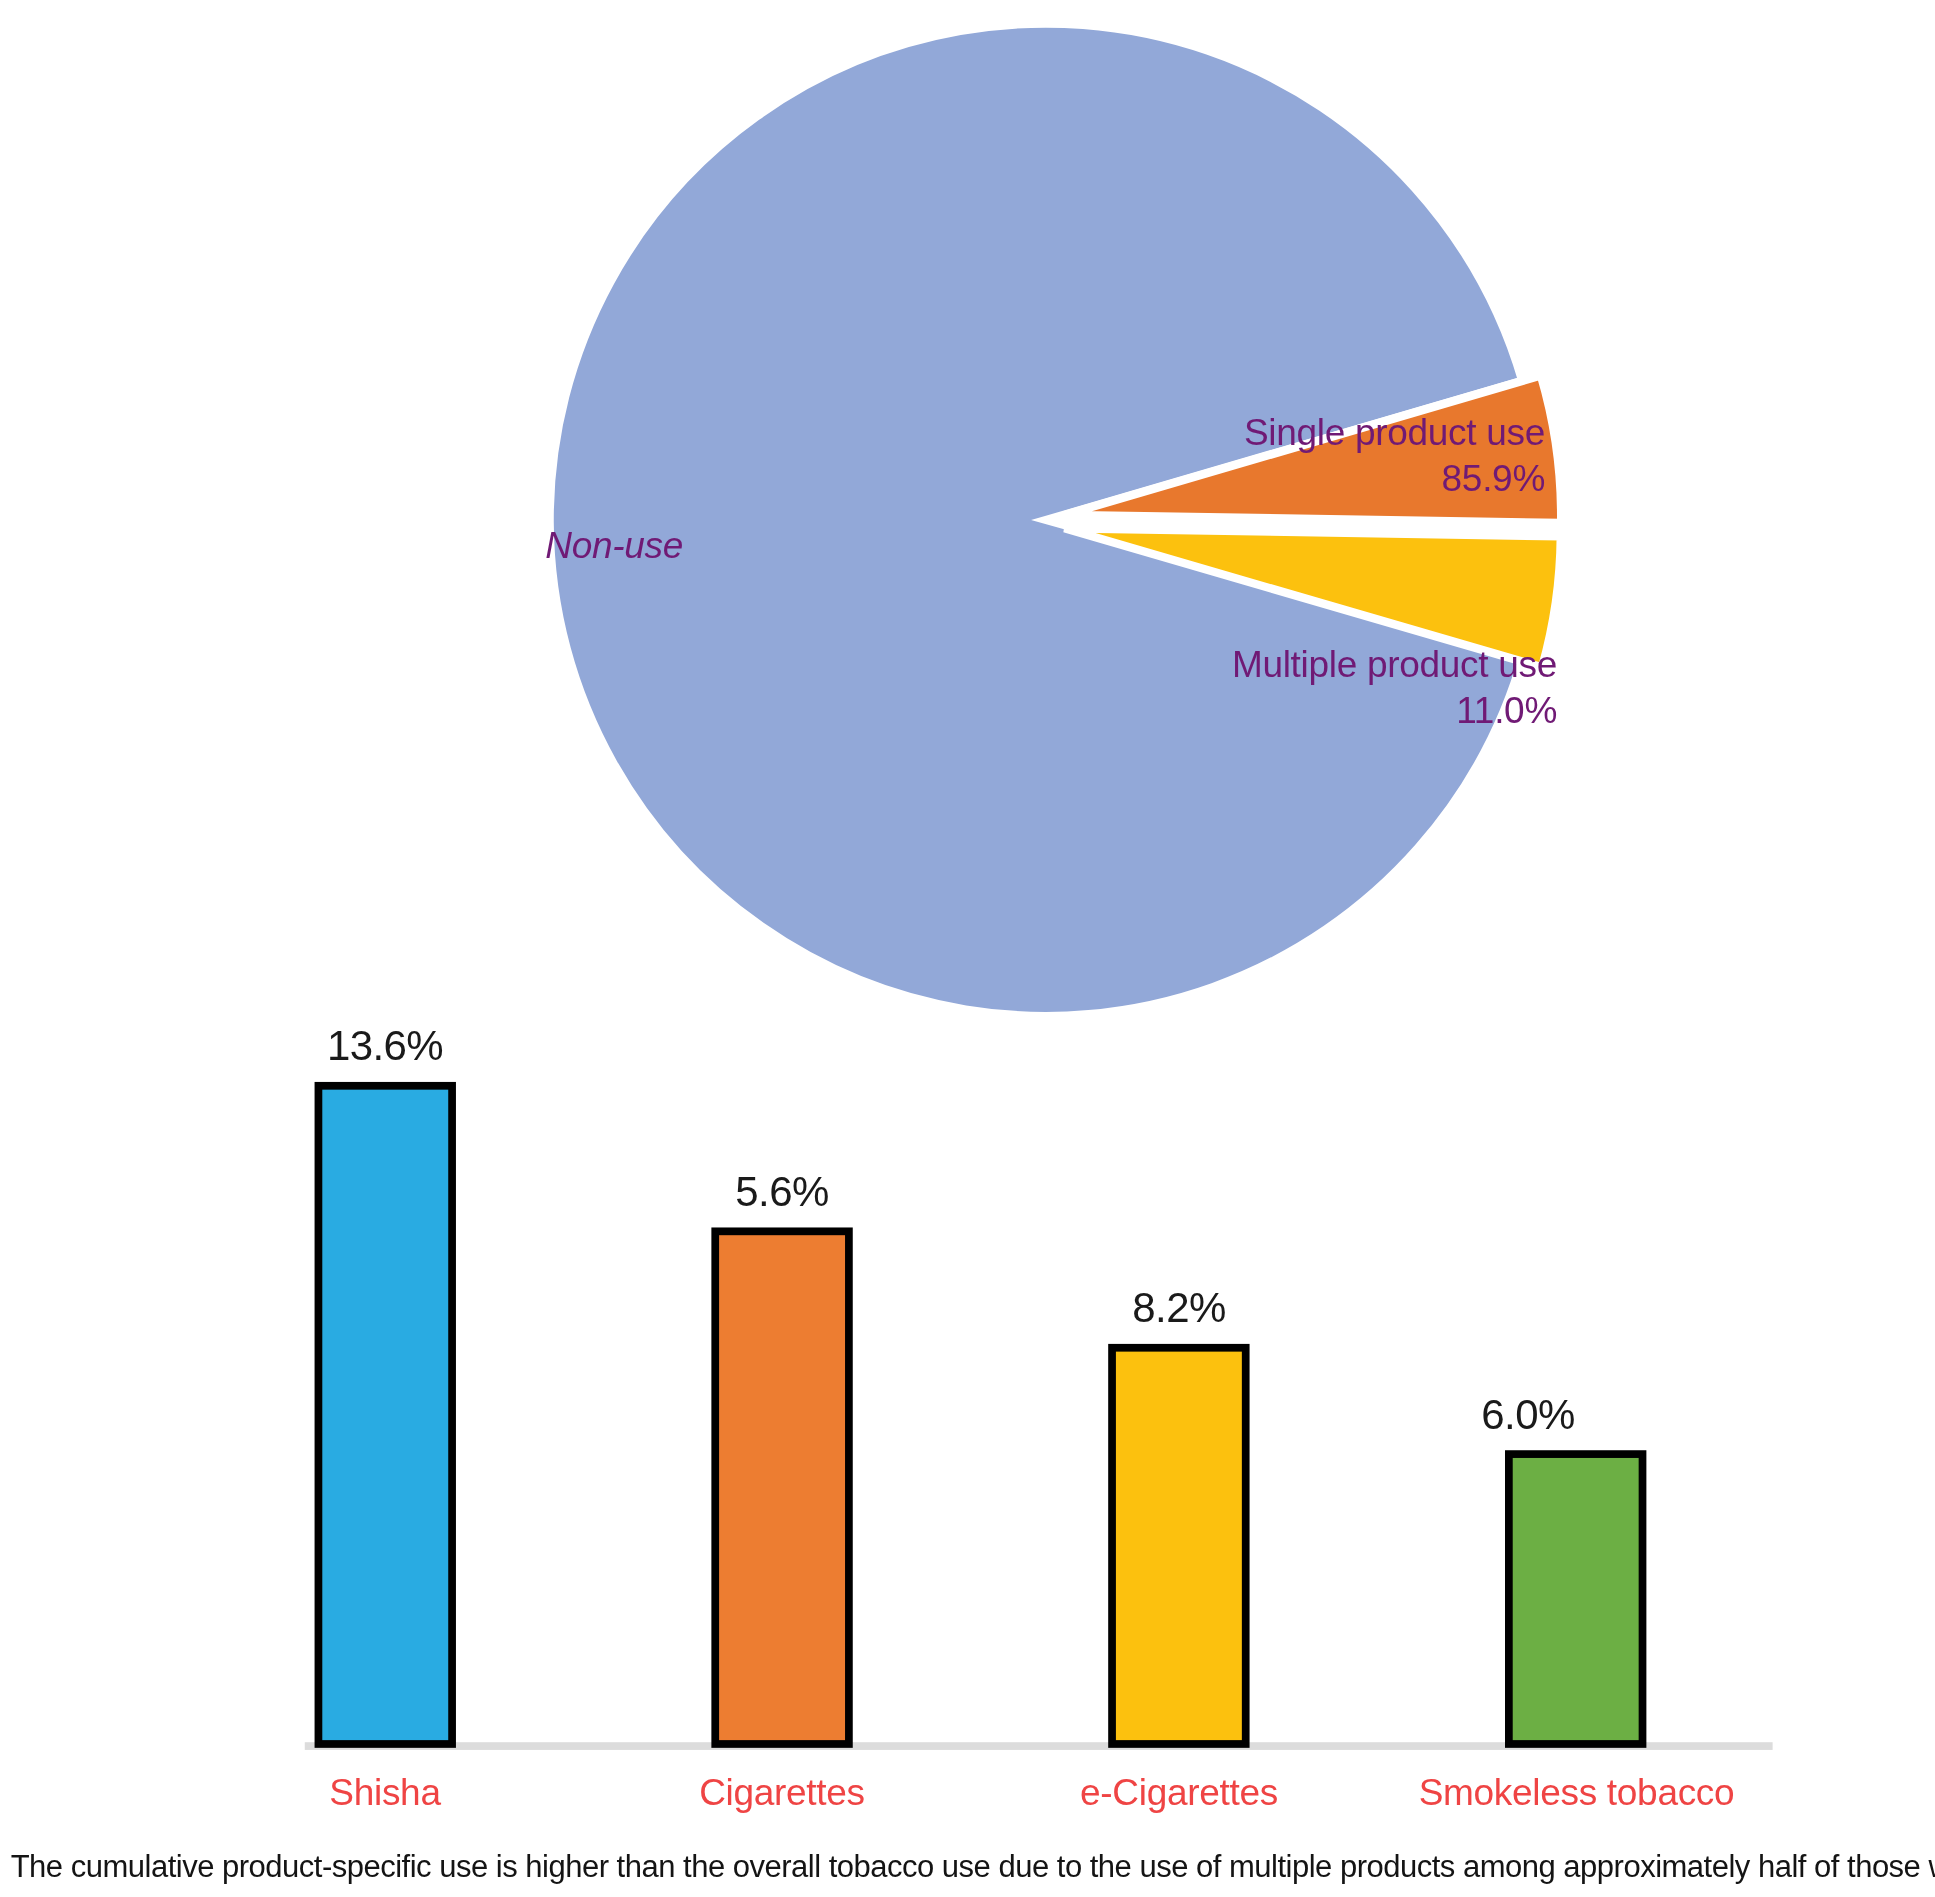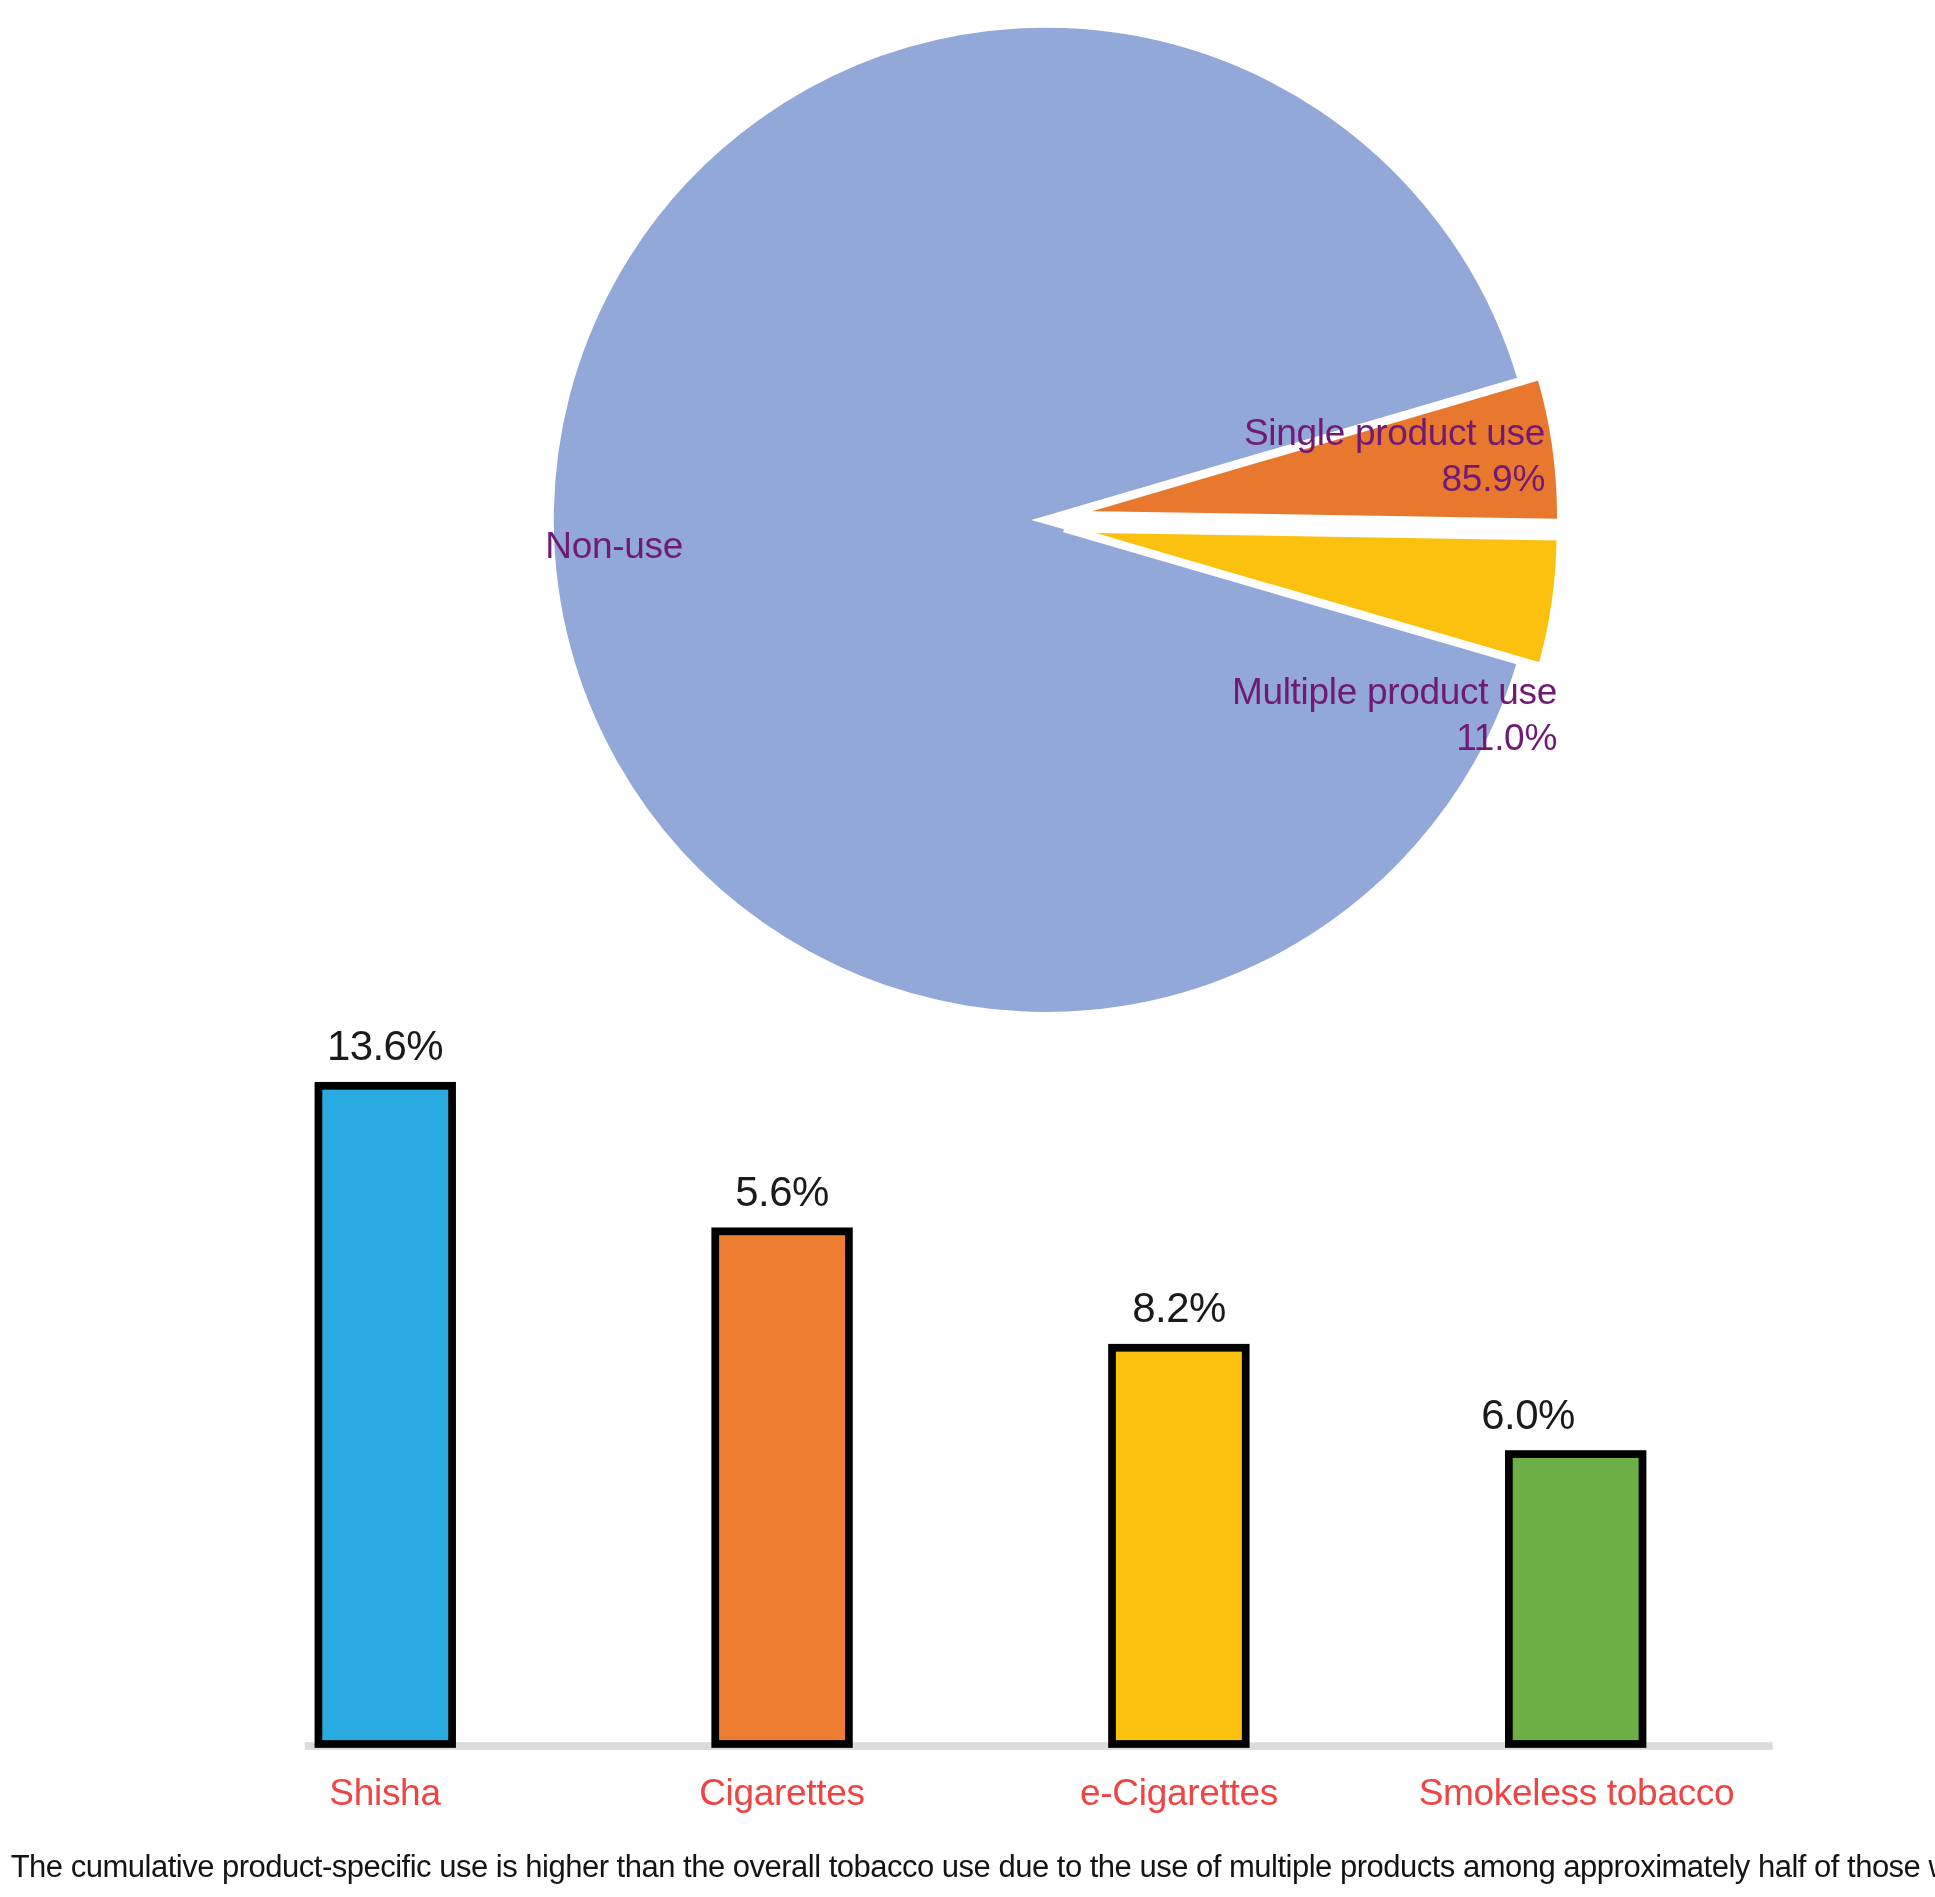--- a/index.html
+++ b/index.html
@@ -17,23 +17,23 @@
   .pie-label{
     position:absolute;
     text-align:right;
     color:#701a75;
     font-size:37px;
     line-height:1.23;
     white-space:nowrap;
     font-family:"Liberation Sans", sans-serif;
     letter-spacing:-0.3px;
   }
-  #pie-label-nonuse{left:267px;top:523px;width:416px;}
+  #pie-label-nonuse{left:267px;top:523px;width:416px;font-style:italic;}
   #pie-label-single{left:1129px;top:410px;width:416px;}
-  #pie-label-multiple{left:1117px;top:642px;width:440px;margin-top:27px;}
+  #pie-label-multiple{left:1117px;top:642px;width:440px;}
 
   
   #bar-chart{position:absolute;left:0;top:1046px;width:1818px;height:796px;}
   #bar-svg{position:absolute;left:0;top:0;}
 
   .bar-value{
     position:absolute;
     text-align:center;
     font-size:42px;
     color:#1a1a1a;

